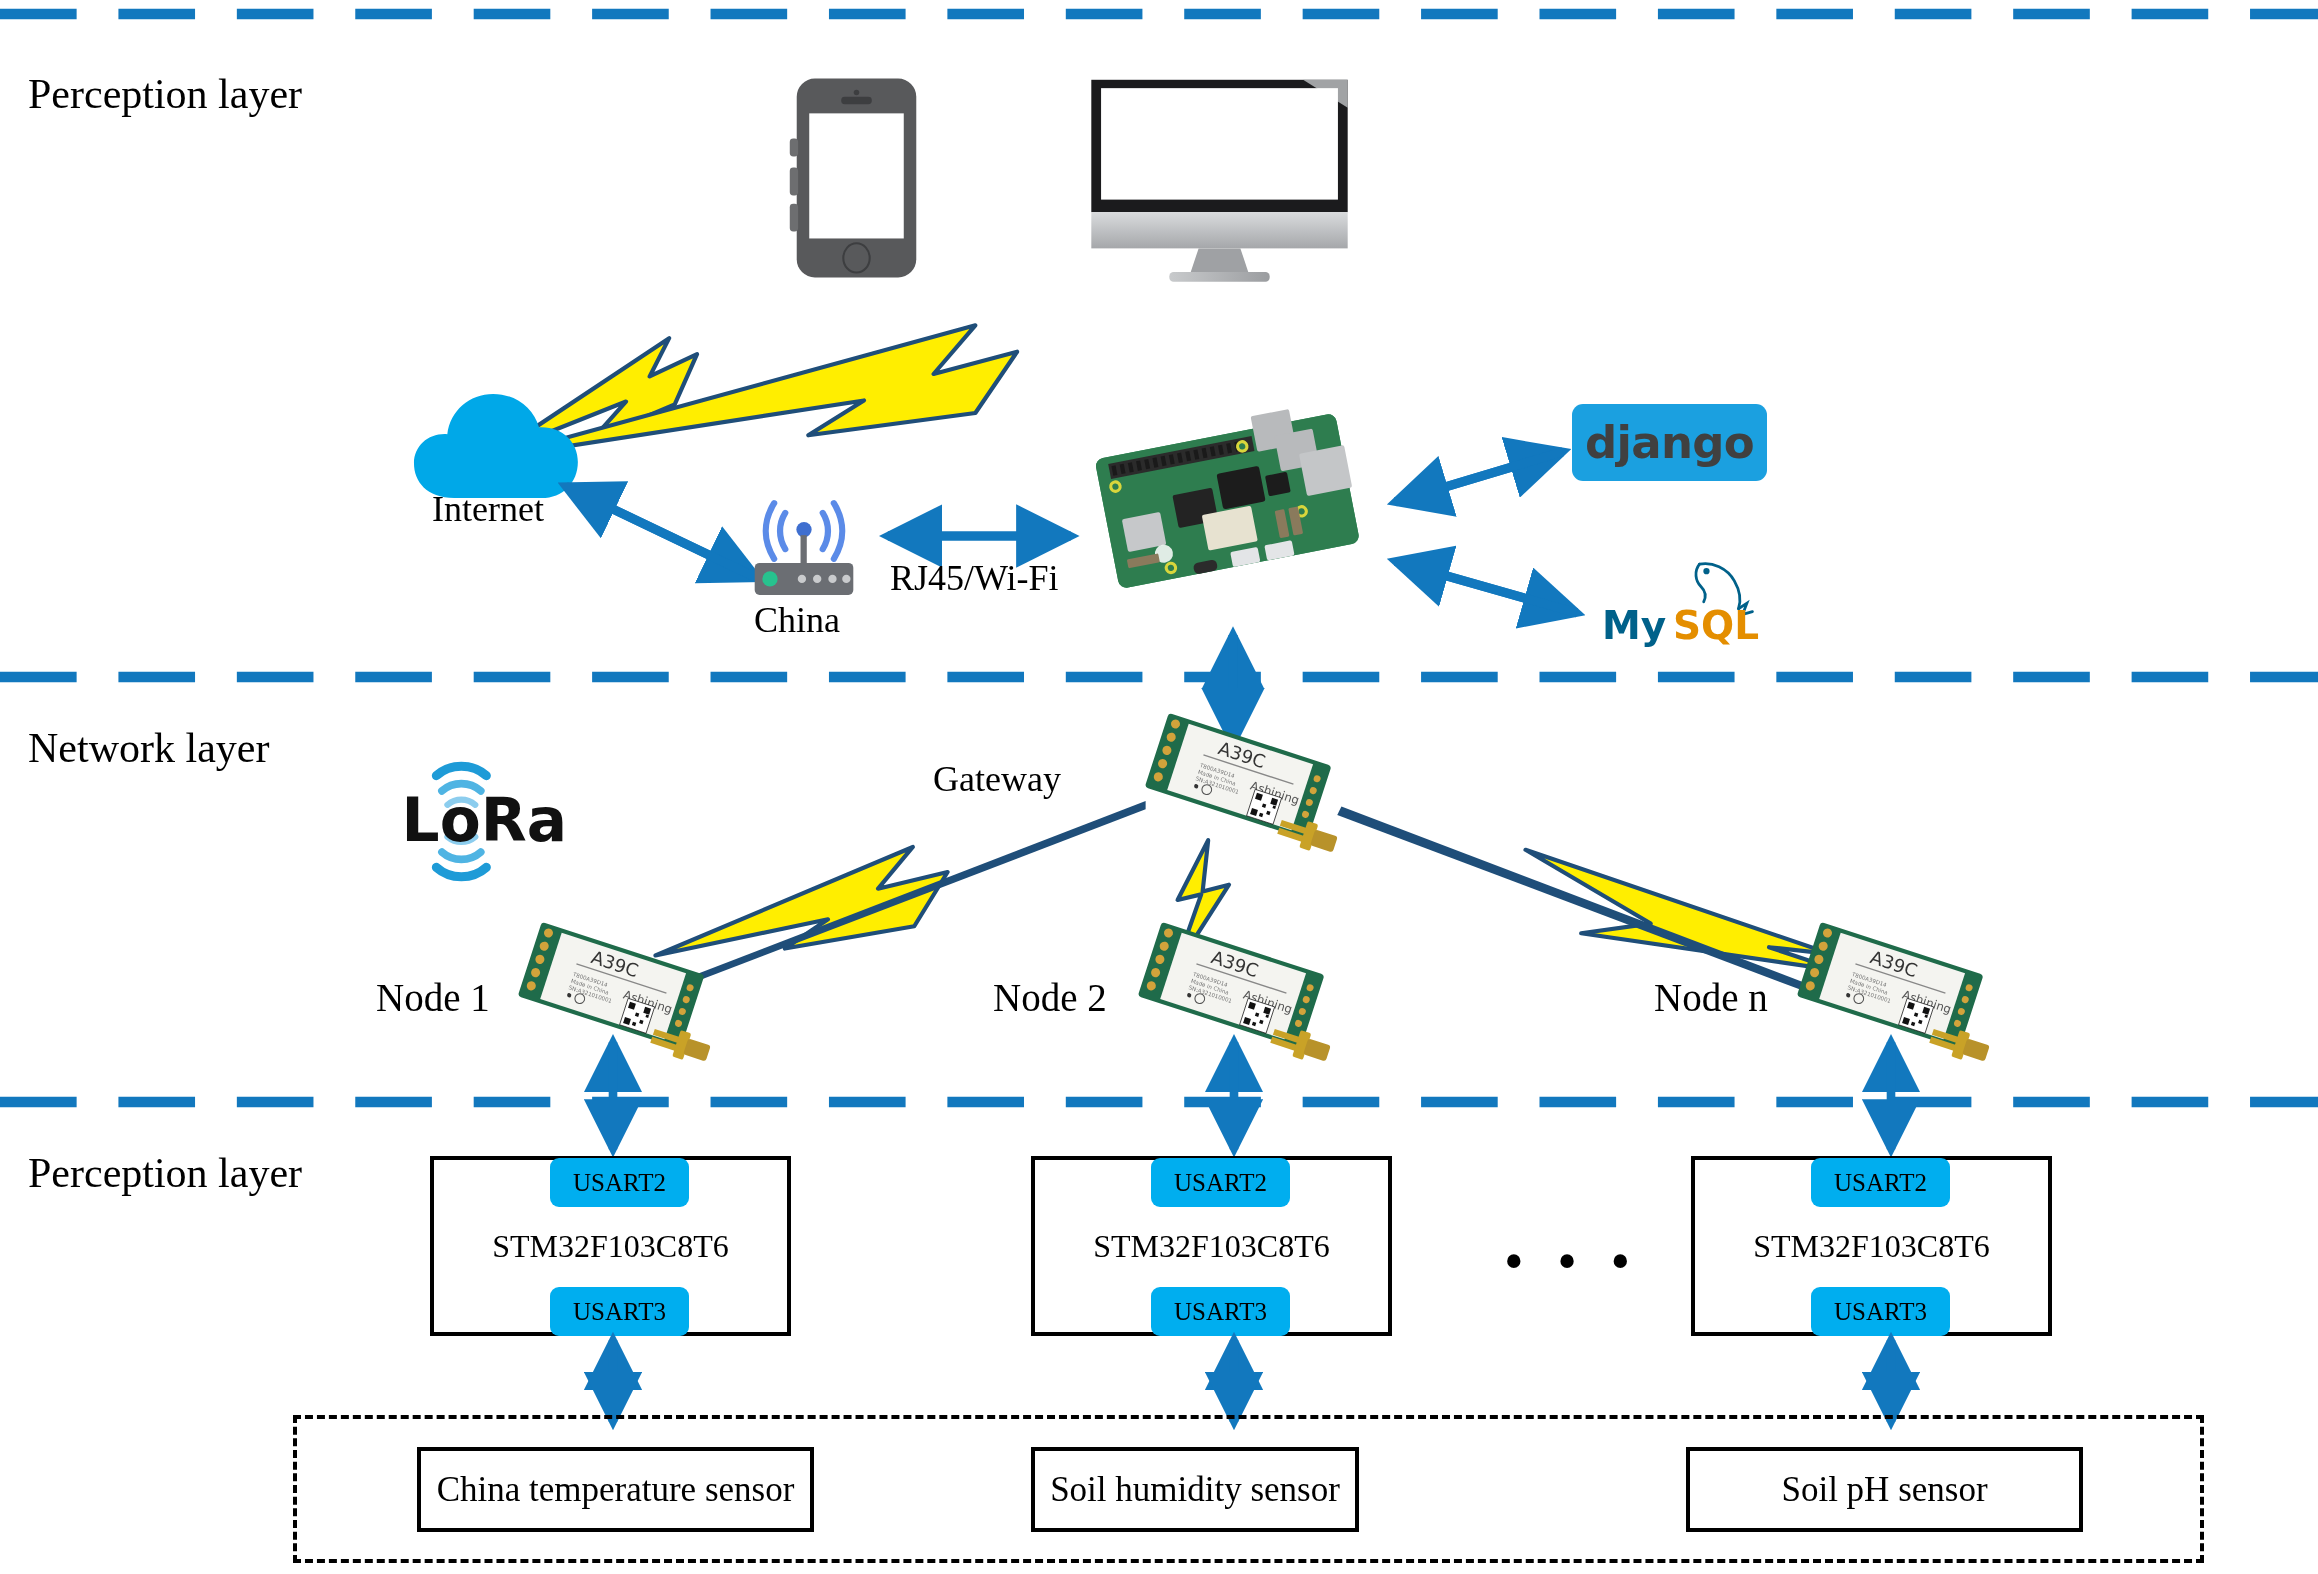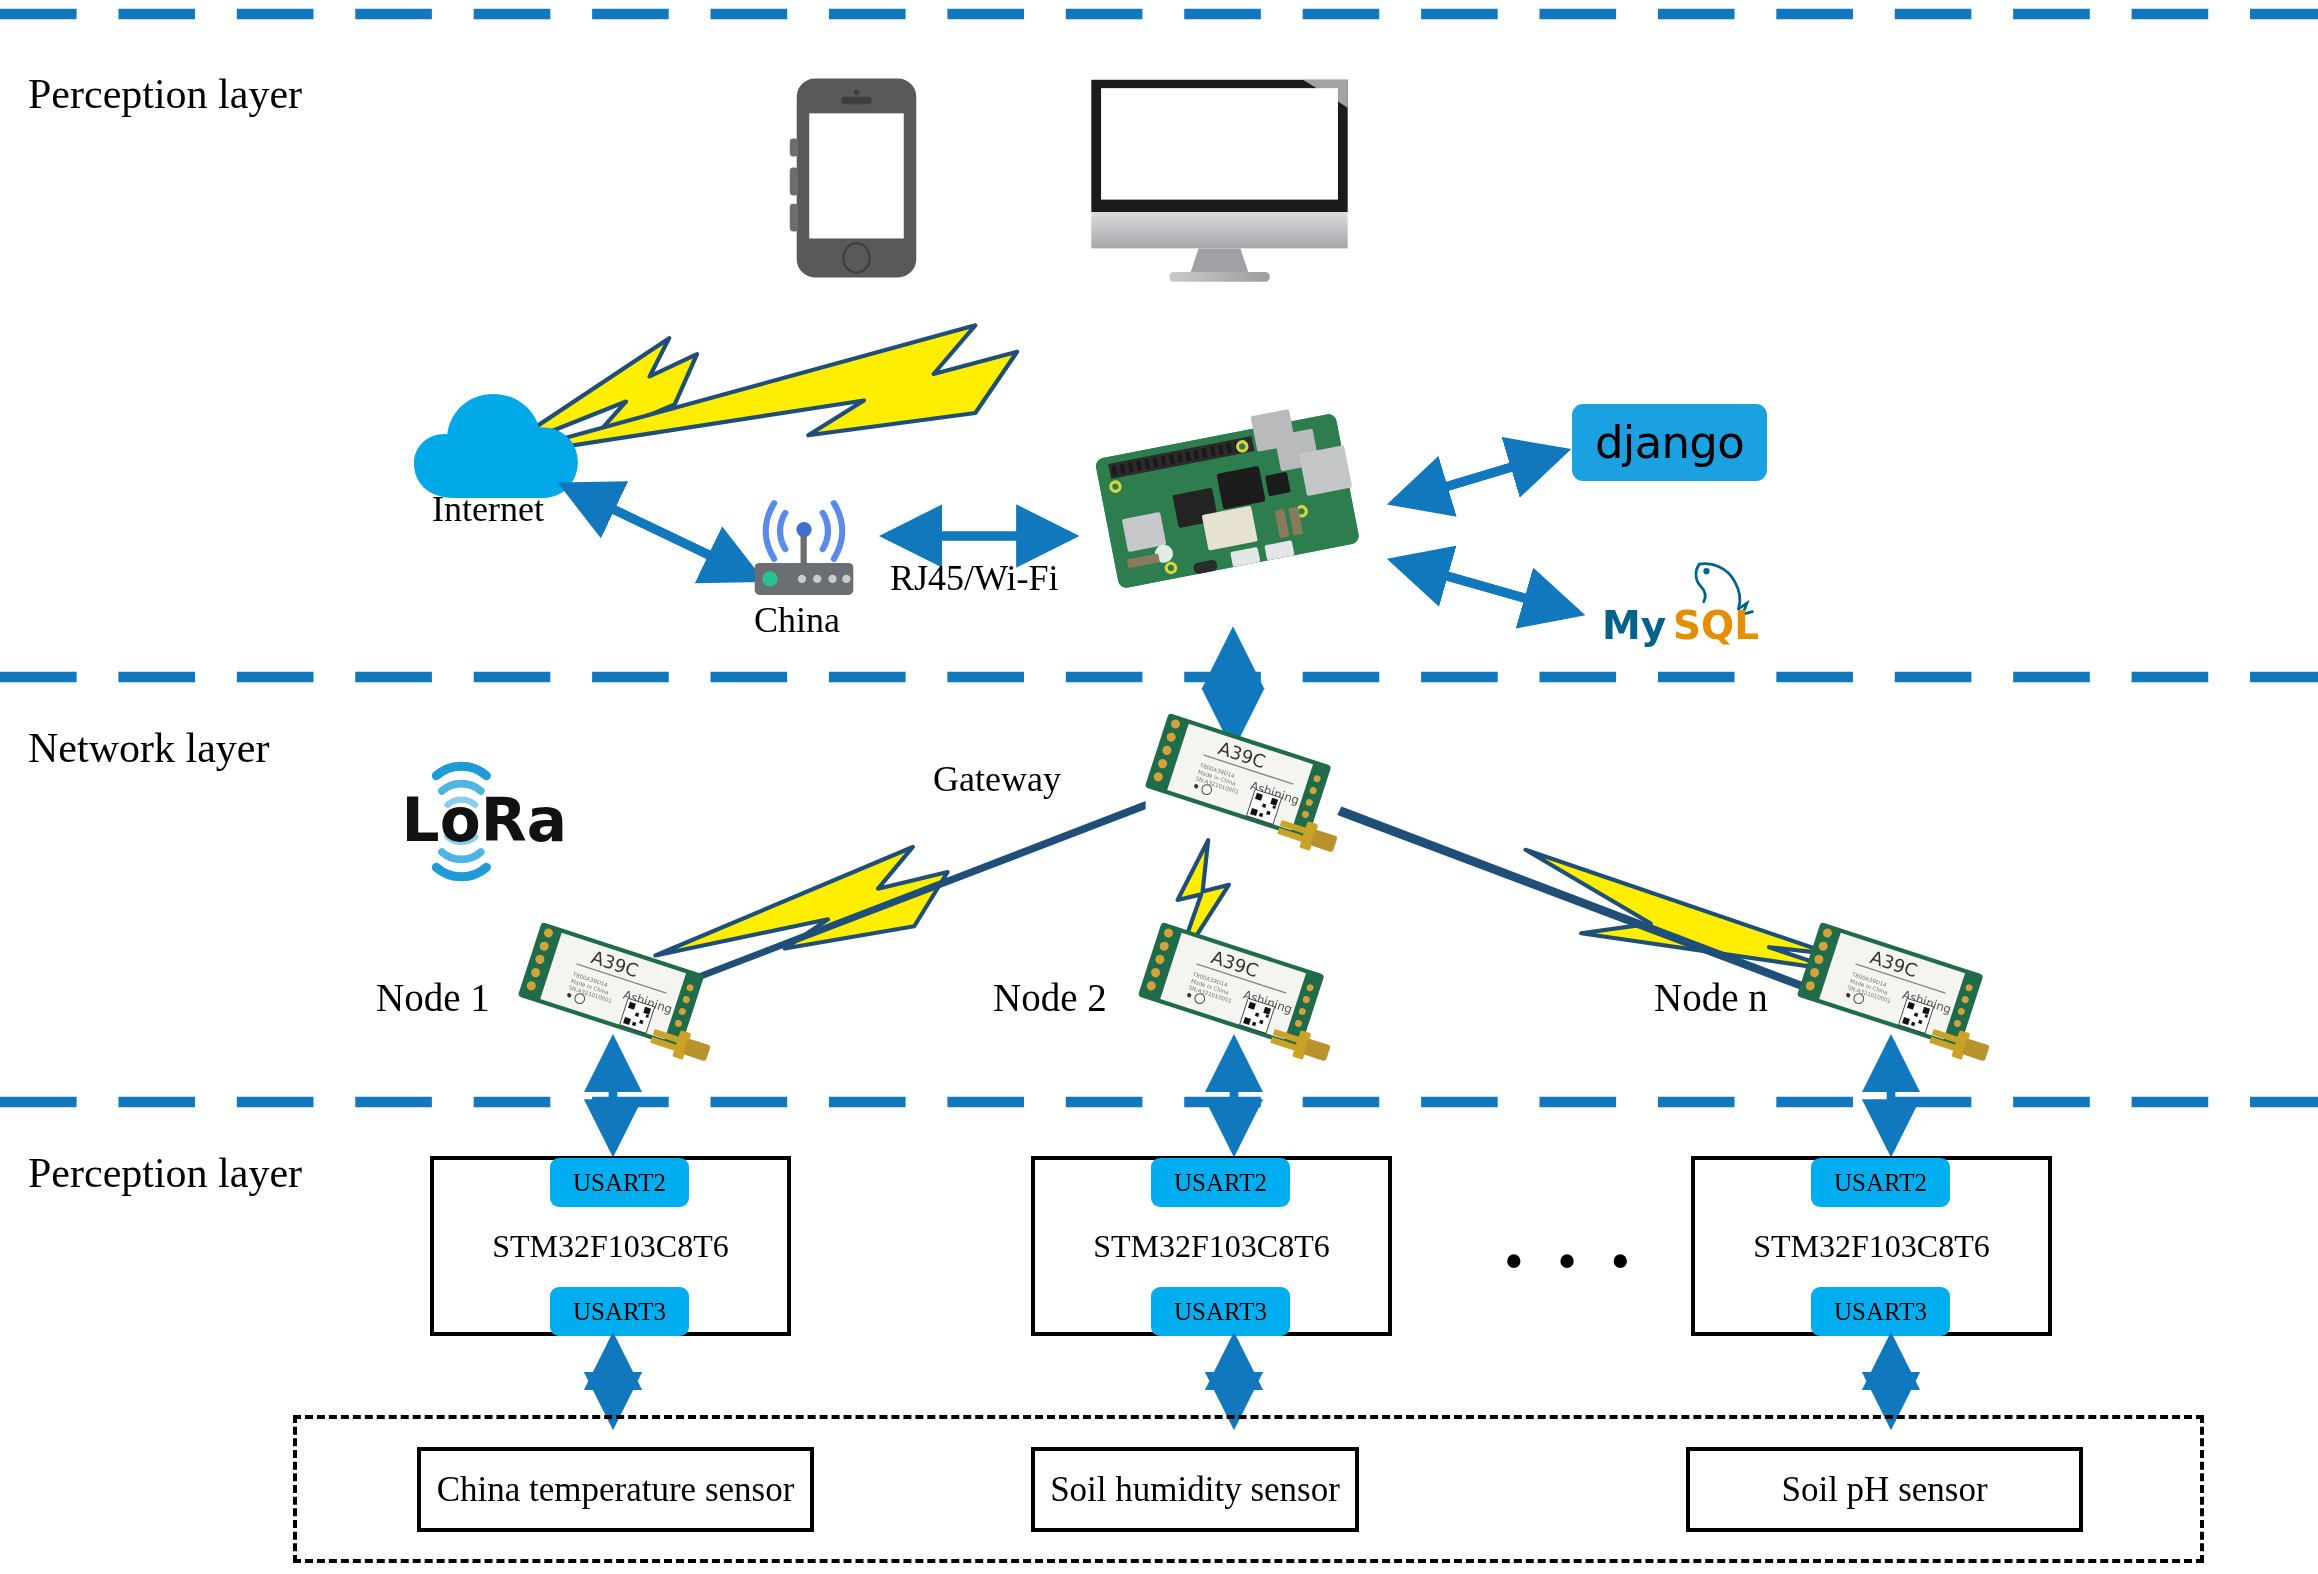--- a/index.html
+++ b/index.html
@@ -204,21 +204,21 @@
     <defs>
       <marker id="ah4" markerWidth="7" markerHeight="7" refX="6" refY="3.5" orient="auto">
         <path d="M0,0 L7,3.5 L0,7 Z" fill="#1278BE"></path>
       </marker>
     </defs>
     <line x1="28" y1="26" x2="288" y2="100" stroke="#1278BE" stroke-width="13" marker-end="url(#ah4)"></line>
     <line x1="288" y1="100" x2="28" y2="26" stroke="#1278BE" stroke-width="13" marker-end="url(#ah4)"></line>
   </svg>
 
   <div class="abs" style="left:1572px;top:404px;width:195px;height:77px;background:#1BA0E0;border-radius:11px;display:flex;align-items:center;justify-content:center;">
-    <span style="color:#000000;font-family:'DejaVu Sans',sans-serif;font-weight:normal;font-size:45px;letter-spacing:-0.7px;">django</span>
+    <span style="color:#404040;font-family:'DejaVu Sans',sans-serif;font-weight:bold;font-size:45px;letter-spacing:-0.7px;">django</span>
   </div>
 
   <div class="abs" style="left:1595px;top:557px;width:209px;height:91px;">
     <svg width="209" height="91" viewBox="0 0 300 130">
       <g fill="none" stroke="#00618A" stroke-width="4" stroke-linecap="round">
         <path d="M150 10 C168 6 190 16 200 34 C208 48 210 62 206 74"></path>
         <path d="M150 10 C142 20 144 34 152 42 C158 48 160 56 156 64"></path>
         <path d="M206 74 L218 66 L212 82 L226 78"></path>
         <circle cx="160" cy="20" r="2.5" fill="#00618A"></circle>
       </g>

